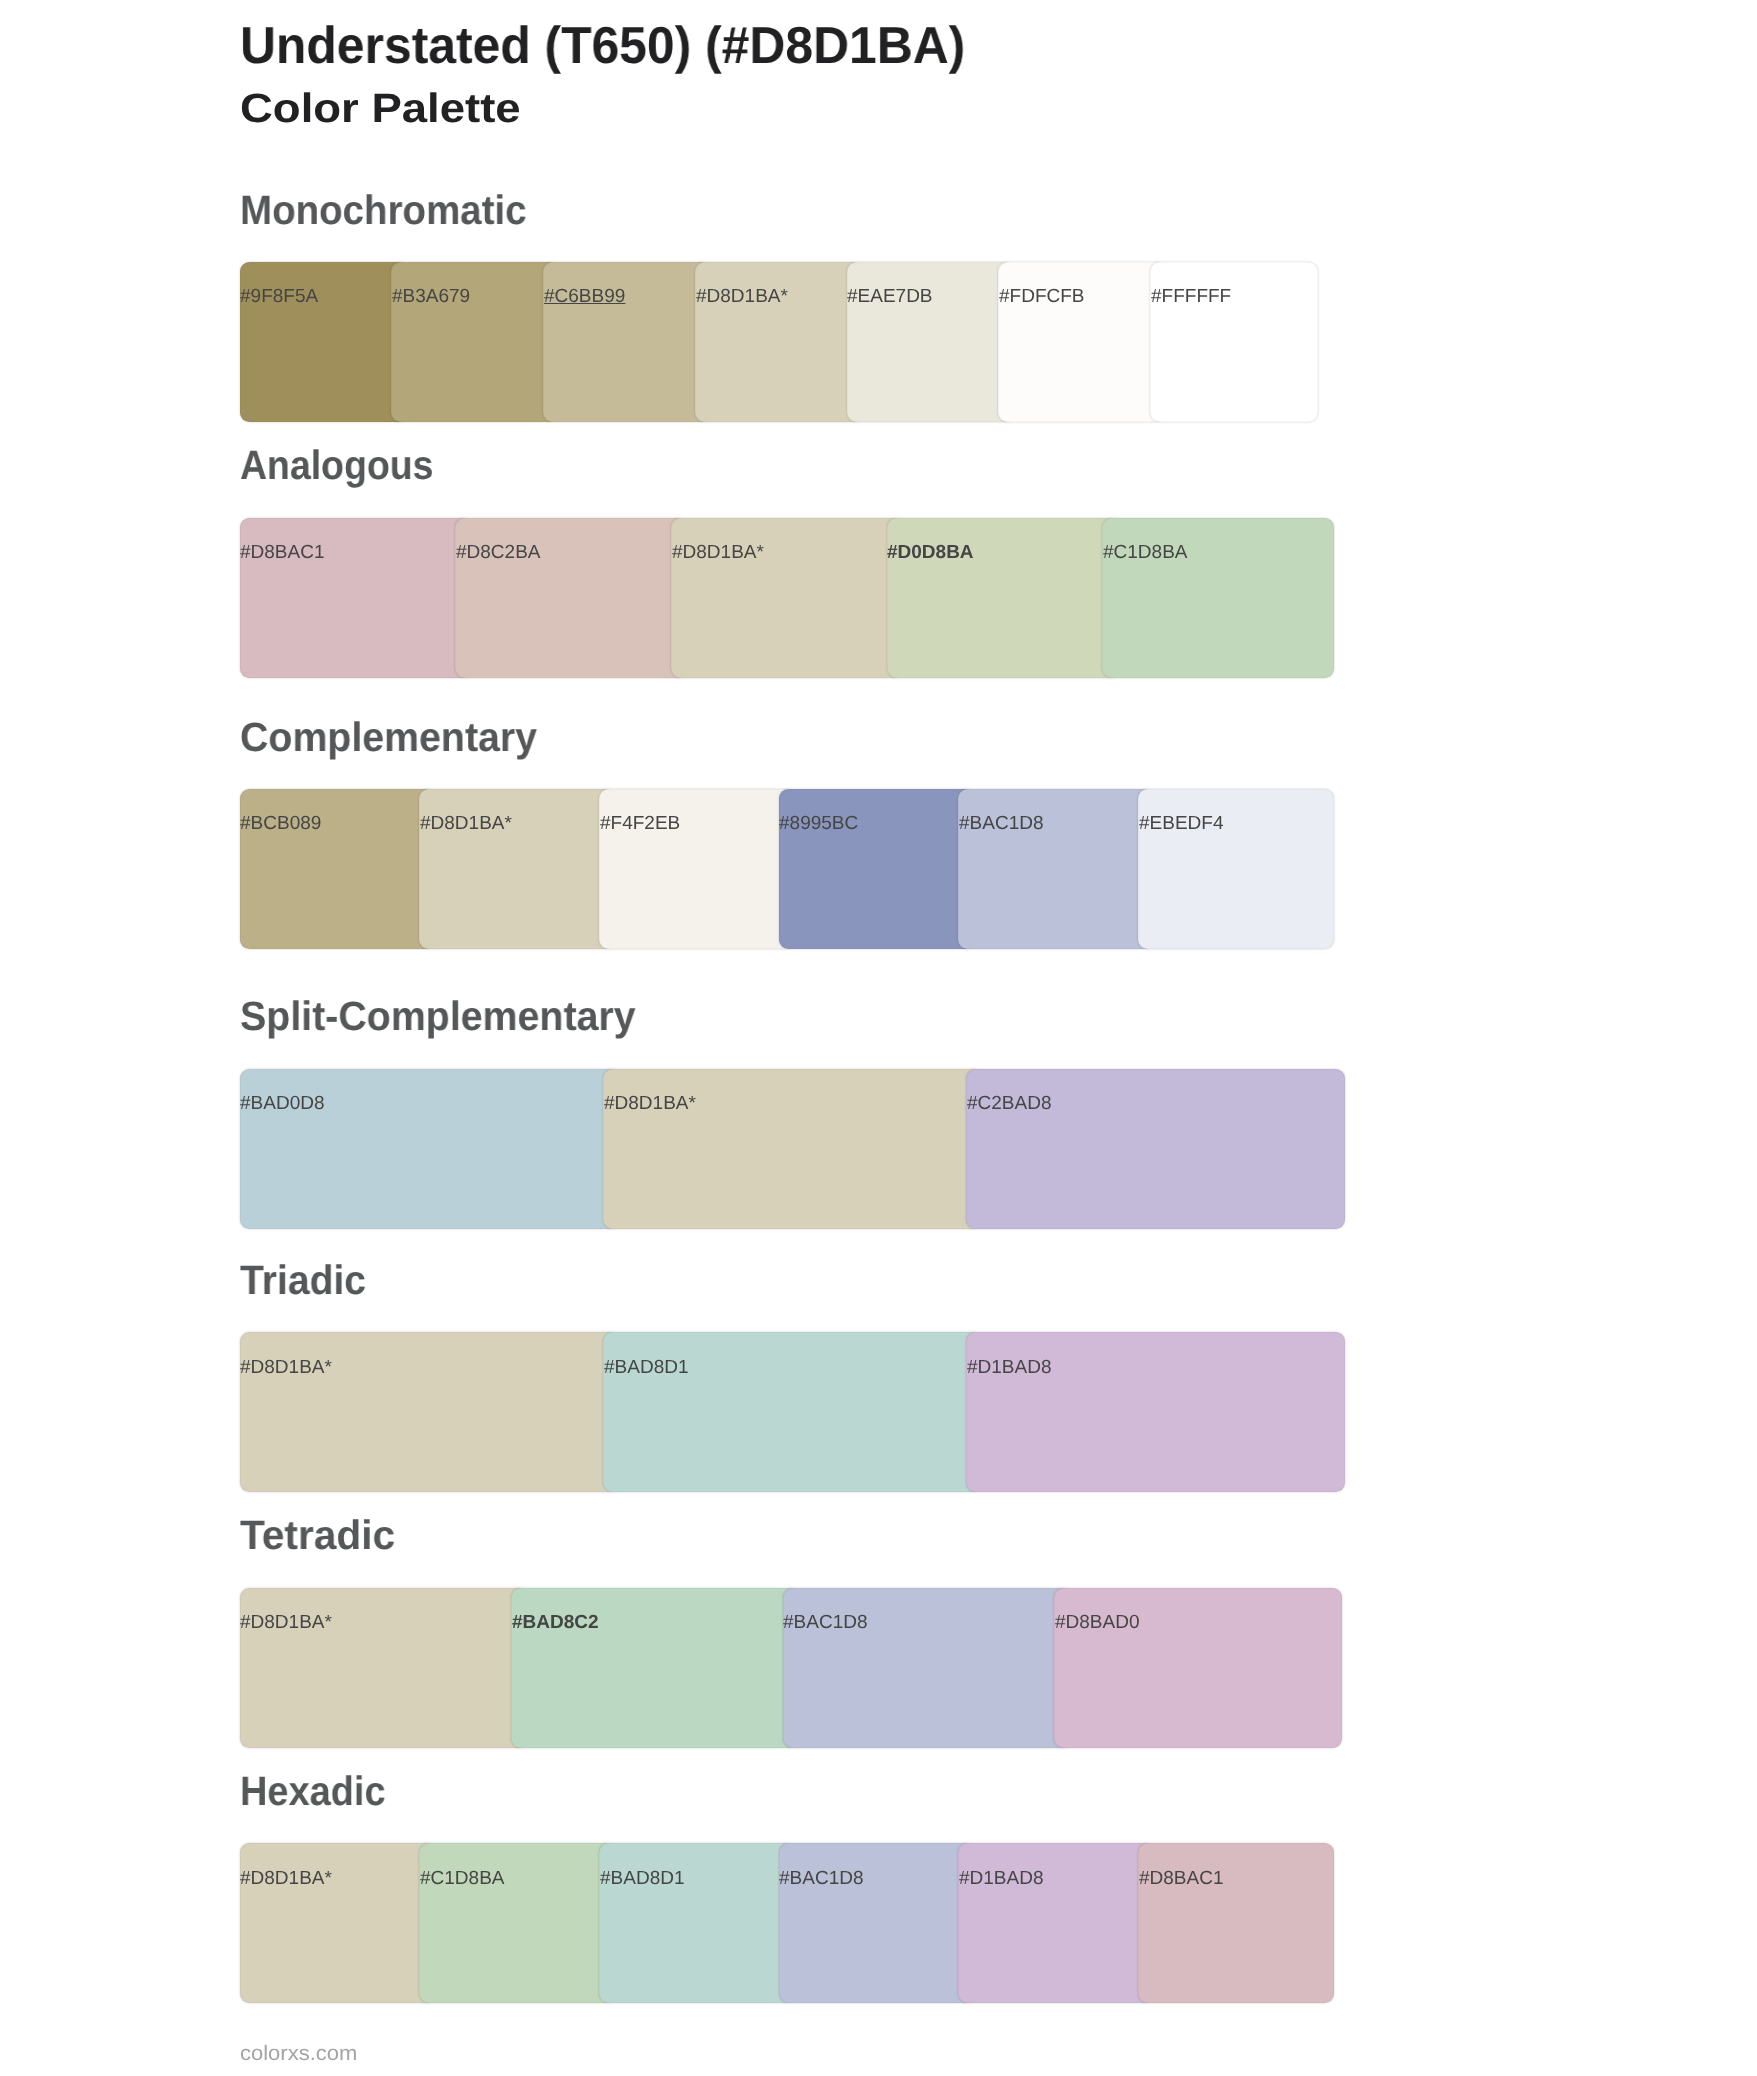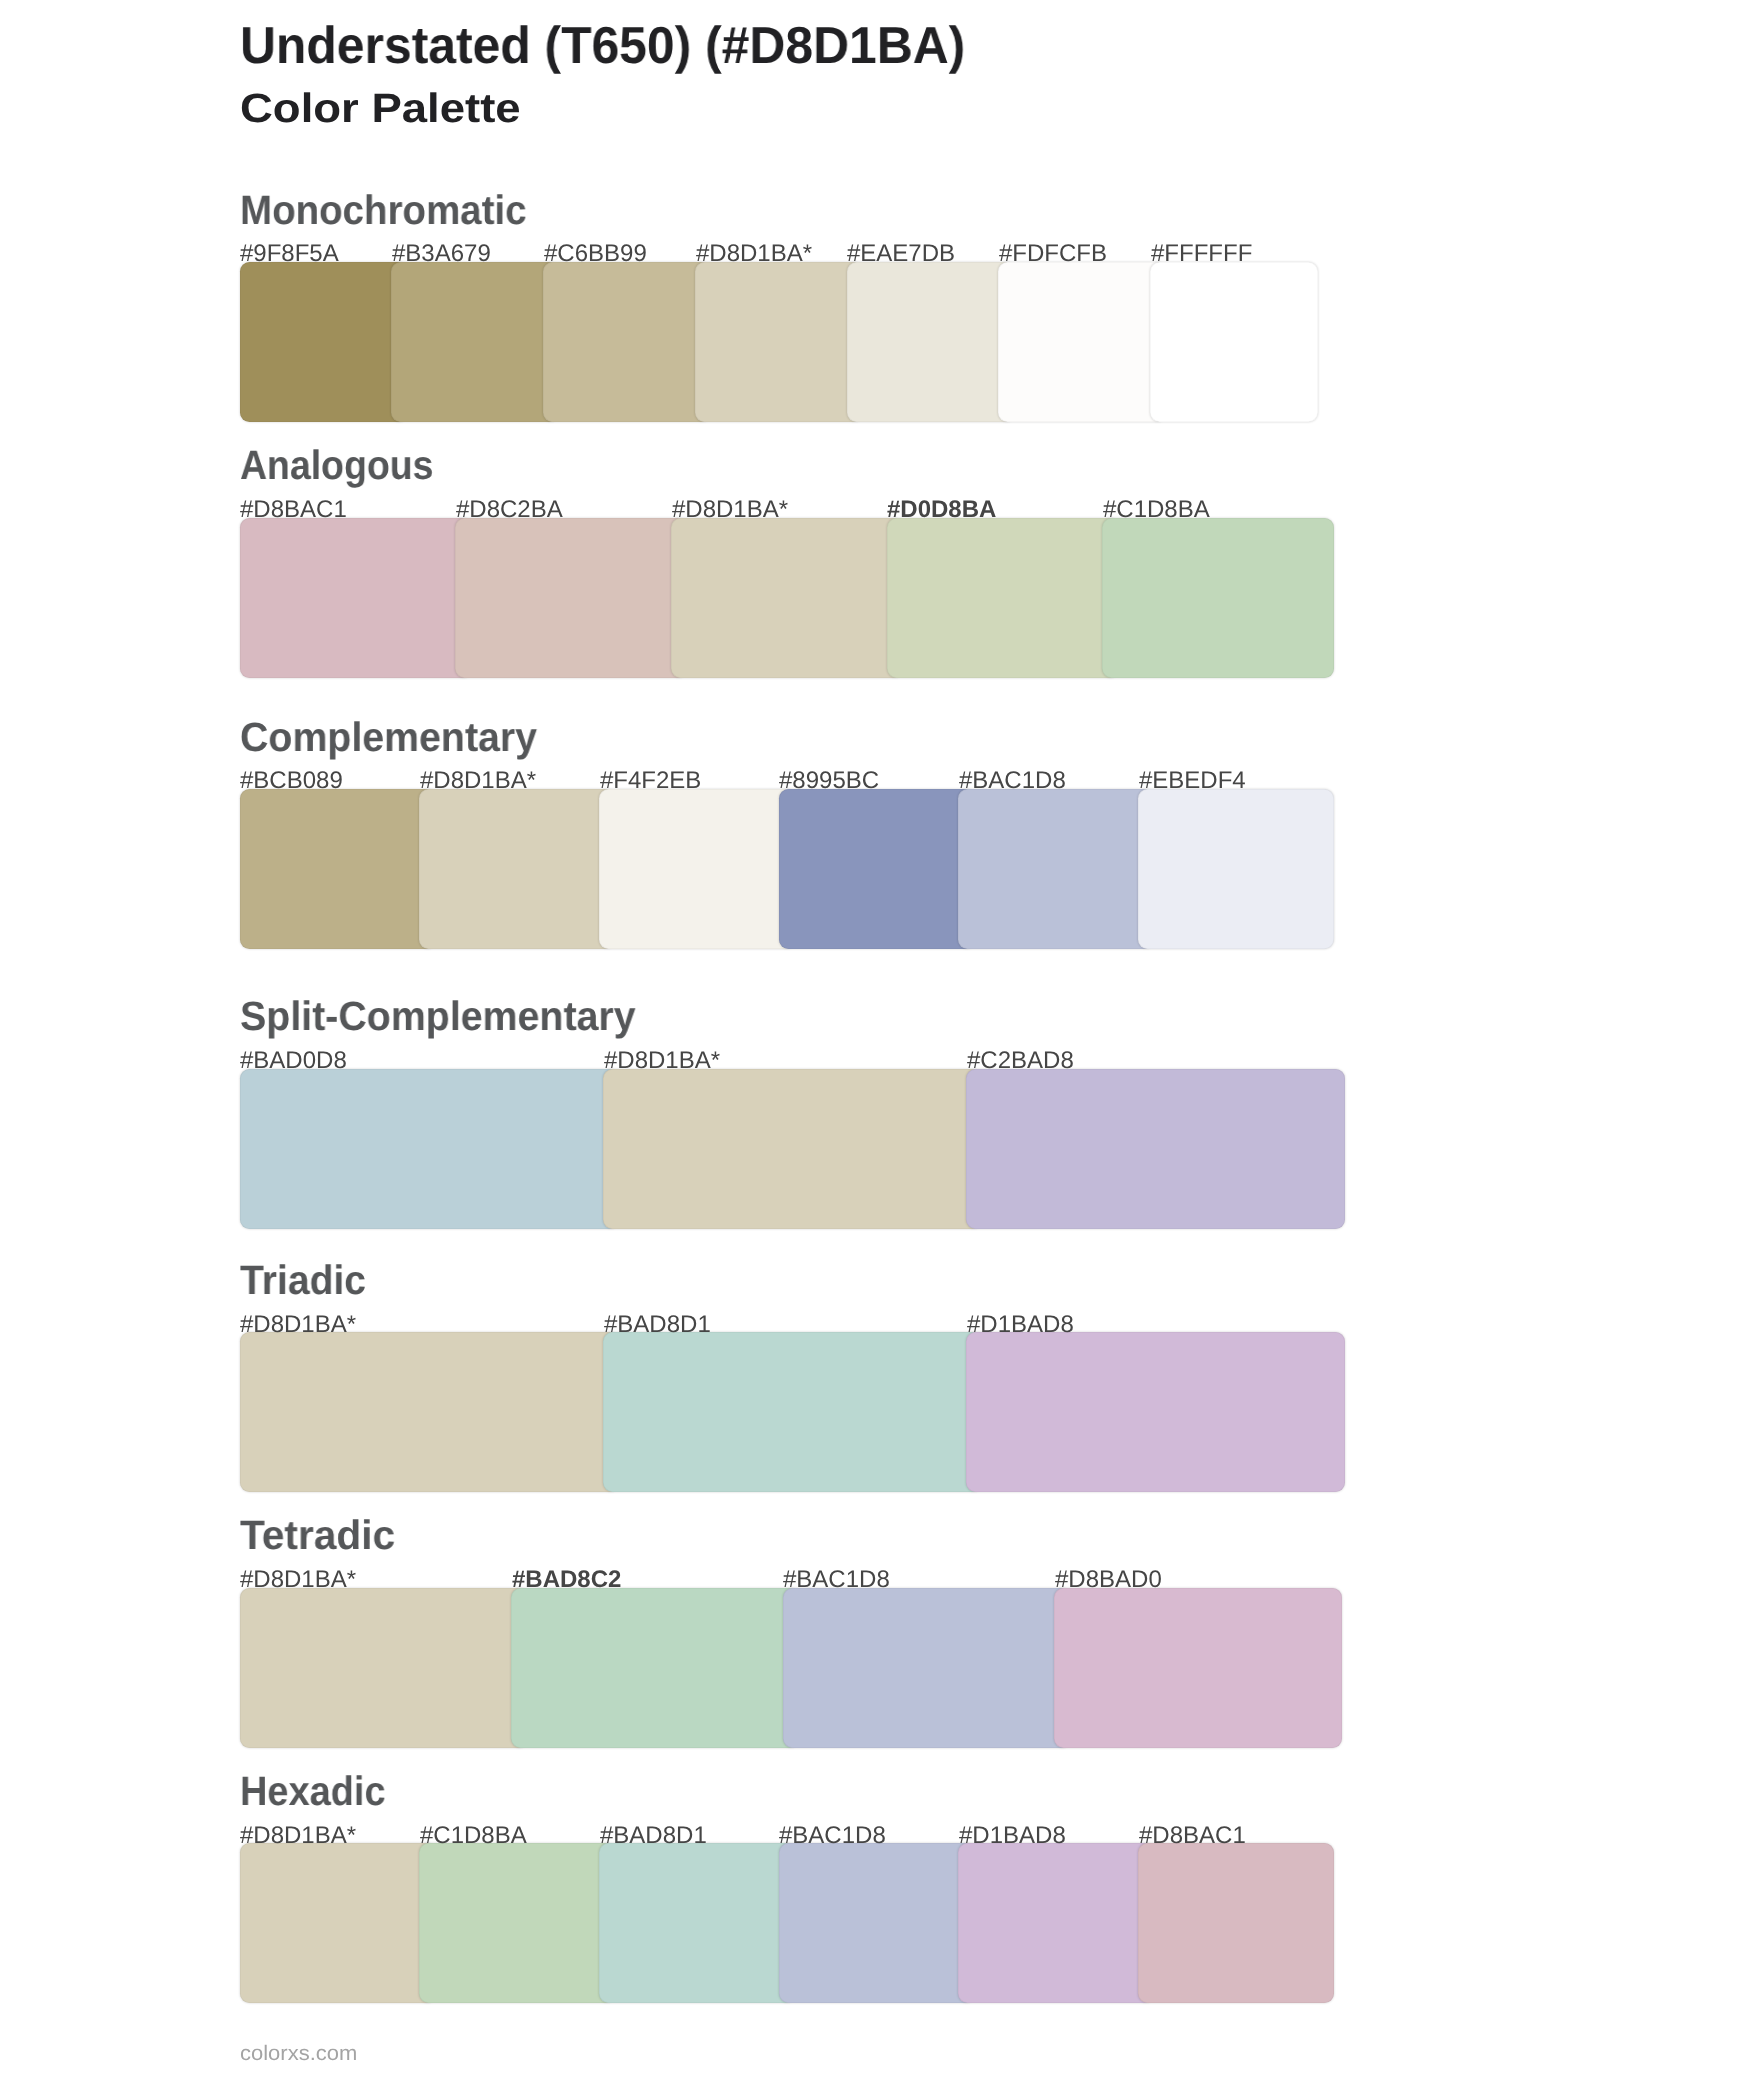--- a/index.html
+++ b/index.html
@@ -21,21 +21,21 @@
   }
   .page-subtitle{
     left:240px;
     font-size:41px;line-height:1;font-weight:bold;color:#212124;
   }
   .section-title{
     left:240px;
     font-size:41px;line-height:1;font-weight:bold;color:#555759;
   }
   .swatch-label{
-    font-size:24px;line-height:1;font-weight:normal;color:#454545;
+    font-size:19px;line-height:1;font-weight:normal;color:#454545;margin-top:45px;
   }
   .swatch{
     position:absolute;
     border-radius:9.6px;
     box-shadow:0 0 2.4px rgba(0,0,0,0.20), inset 0 0 0 0.8px rgba(0,0,0,0.045);
   }
   .footer-link{
     left:240px;
     font-size:21px;line-height:1;color:#a4a4a4;
   }
@@ -49,21 +49,21 @@
   <div class="txt page-subtitle" style="top: 88px; transform: scaleX(1.10983) translateZ(0px);">Color Palette</div>
 
   <div id="sections">
     <div class="palette-section">
       <div class="txt section-title" style="top: 190px; transform: scaleX(0.938712) translateZ(0px);">Monochromatic</div>
       <div class="swatch" style="left:240px;top:262px;width:168px;height:160px;background:#9F8F5A" title="#9F8F5A"></div>
       <div class="txt swatch-label" style="left: 240px; top: 242px; transform: scaleX(0.998) translateZ(0px);">#9F8F5A</div>
       <div class="swatch" style="left:391px;top:262px;width:168px;height:160px;background:#B3A679" title="#B3A679"></div>
       <div class="txt swatch-label" style="left: 392px; top: 242px; transform: scaleX(0.998) translateZ(0px); text-align: right;">#B3A679</div>
       <div class="swatch" style="left:543px;top:262px;width:168px;height:160px;background:#C6BB99" title="#C6BB99"></div>
-      <div class="txt swatch-label" style="left: 544px; top: 242px; transform: scaleX(0.998) translateZ(0px);">#C6BB99</div>
+      <div class="txt swatch-label" style="left: 544px; top: 242px; transform: scaleX(0.998) translateZ(0px); text-decoration: underline;">#C6BB99</div>
       <div class="swatch" style="left:695px;top:262px;width:168px;height:160px;background:#D8D1BA" title="#D8D1BA"></div>
       <div class="txt swatch-label" style="left: 696px; top: 242px; transform: scaleX(0.998) translateZ(0px);">#D8D1BA*</div>
       <div class="swatch" style="left:847px;top:262px;width:168px;height:160px;background:#EAE7DB" title="#EAE7DB"></div>
       <div class="txt swatch-label" style="left: 847px; top: 242px; transform: scaleX(0.998) translateZ(0px);">#EAE7DB</div>
       <div class="swatch" style="left:998px;top:262px;width:168px;height:160px;background:#FDFCFB" title="#FDFCFB"></div>
       <div class="txt swatch-label" style="left: 999px; top: 242px; transform: scaleX(0.998) translateZ(0px);">#FDFCFB</div>
       <div class="swatch" style="left:1150px;top:262px;width:168px;height:160px;background:#FFFFFF" title="#FFFFFF"></div>
       <div class="txt swatch-label" style="left: 1151px; top: 242px; transform: scaleX(0.998) translateZ(0px);">#FFFFFF</div>
     </div>
     <div class="palette-section">

